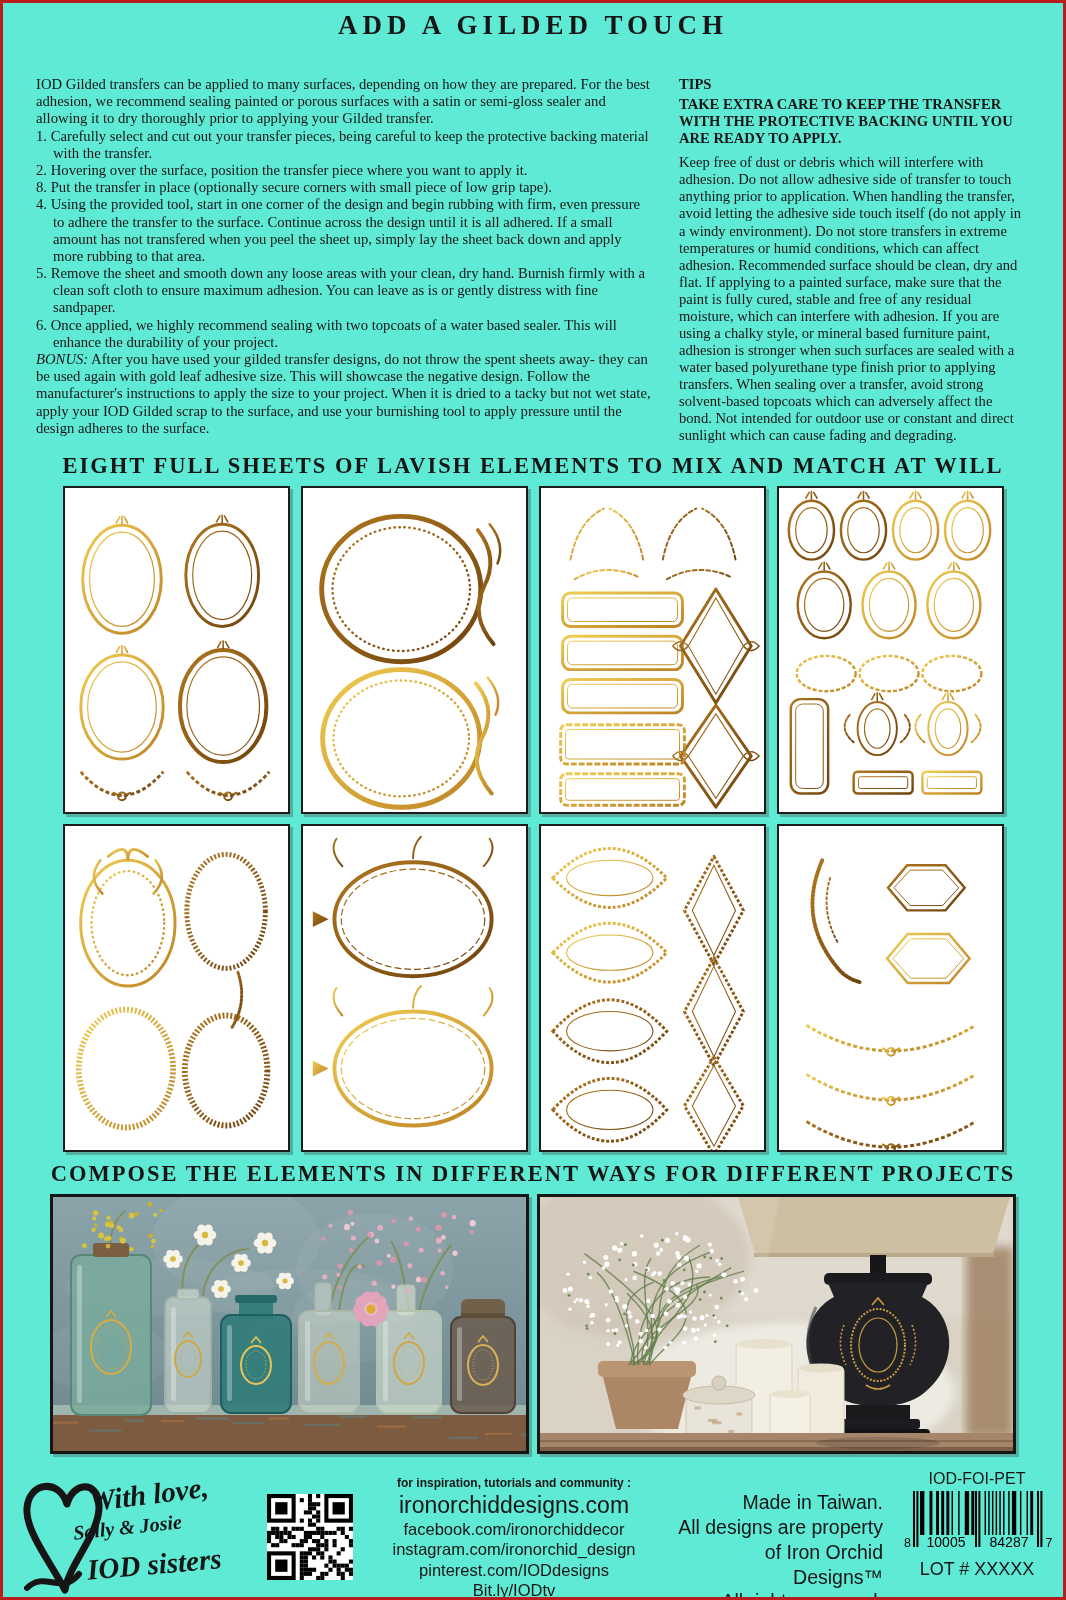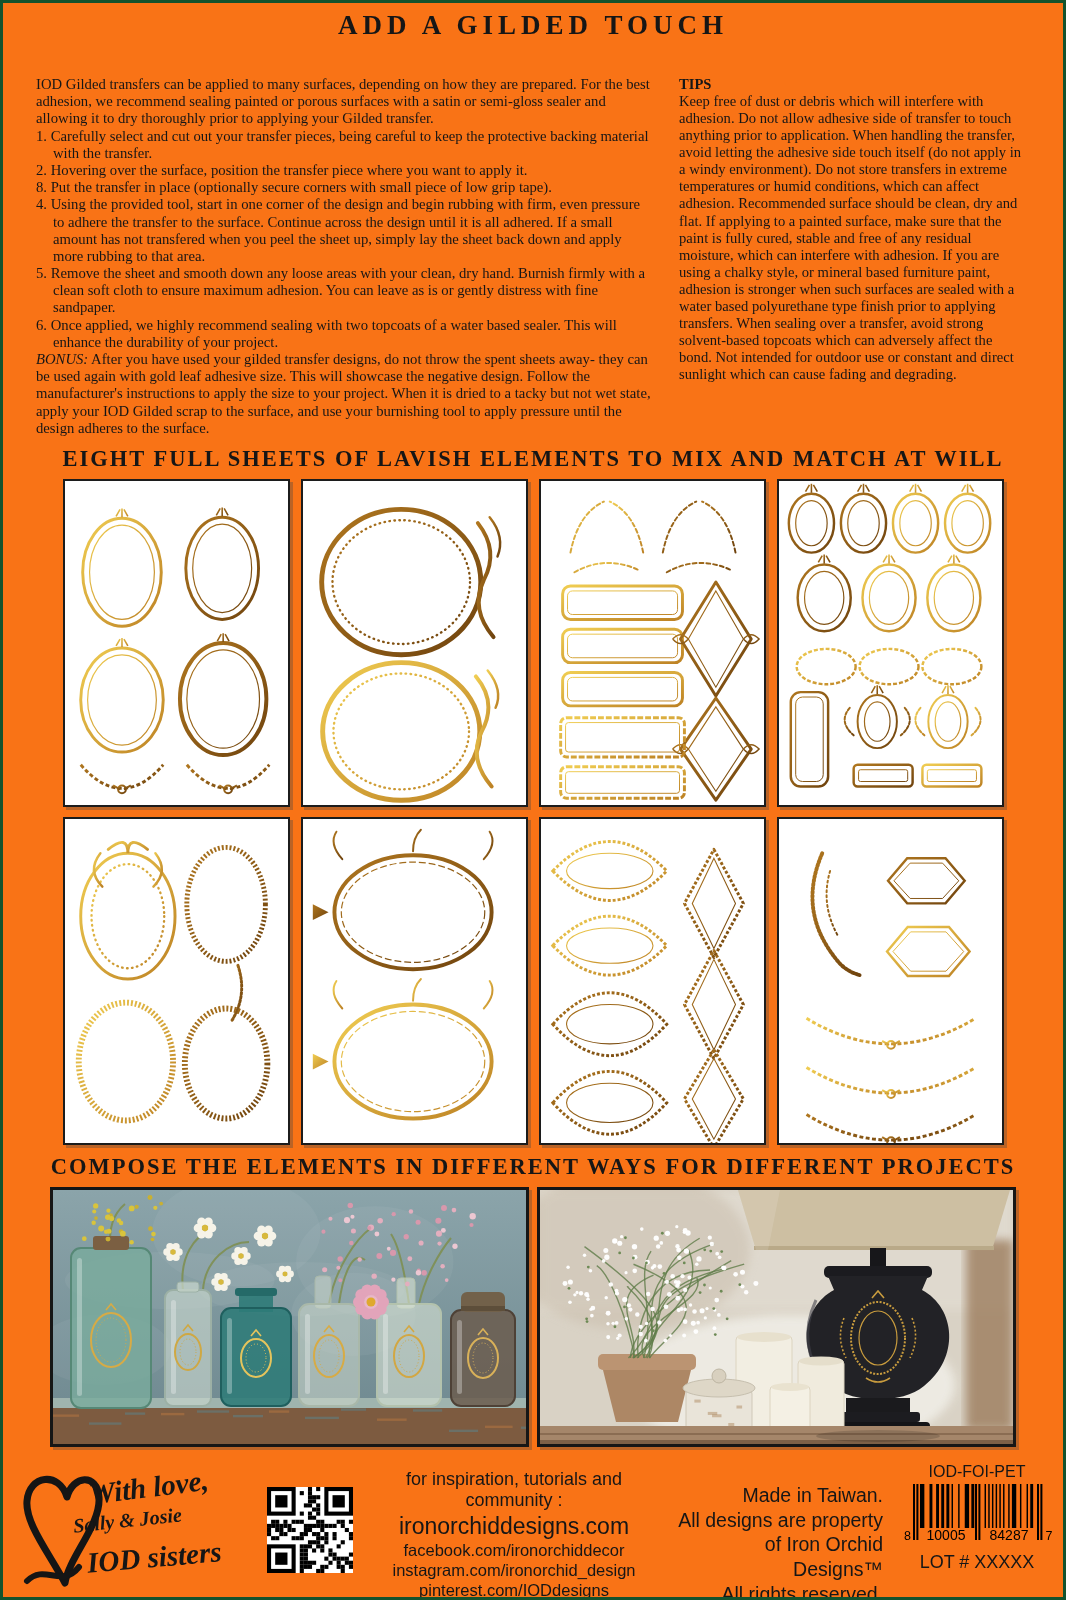--- a/index.html
+++ b/index.html
@@ -1,18 +1,18 @@
 <!DOCTYPE html>
 <html><head>
 <meta charset="utf-8">
 <style>
   html,body{margin:0;padding:0;background:#9a9a9a;}
   .page{
-    position:relative;width:1066px;height:1600px;margin:0 auto;background:#f97316;
-    border:3px solid #14532d;box-sizing:border-box;overflow:hidden;
+    position:relative;width:1066px;height:1600px;margin:0 auto;background:#5eead4;
+    border:3px solid #b91c1c;box-sizing:border-box;overflow:hidden;
     font-family:"Liberation Serif",serif;color:#161616;
   }
   h1{ text-align:center;font-size:27px;letter-spacing:5px;font-weight:700;margin:7px 0 6px 0;}
   .cols{display:flex;padding:0 36px 0 33px;gap:26px;margin-top:35px;}
   .col-left{width:617px;font-size:14.7px;line-height:1.17;}
   .col-right{flex:1;font-size:14.6px;line-height:1.17;}
   p{margin:0;}
   .subhead{font-weight:700;}
   .inst{padding-left:17px;text-indent:-17px;}
   .bonus i{font-style:italic;}
@@ -25,21 +25,21 @@
   .photo{width:473px;height:254px;border:3px solid #161616;box-sizing:content-box;box-shadow:3px 3px 0 rgba(70,70,70,.35);}
   .photo svg{display:block;}
   .footer{display:flex;align-items:flex-start;padding:10px 8px 0 6px;}
   .sig{position:relative;width:258px;height:140px;flex:none;}
   .sig svg{position:absolute;left:6px;top:4px;}
   .sig .l1{position:absolute;left:80px;top:14px;font-size:29px;font-style:italic;font-weight:700;transform:rotate(-7deg);white-space:nowrap;}
   .sig .l2{position:absolute;left:64px;top:52px;font-size:20px;font-style:italic;font-weight:700;transform:rotate(-6deg);white-space:nowrap;}
   .sig .l3{position:absolute;left:78px;top:84px;font-size:29px;font-style:italic;font-weight:700;transform:rotate(-5deg);white-space:nowrap;}
   .qrbox{flex:none;margin:30px 4px 0 0;}
   .community{width:302px;text-align:center;font-family:"Liberation Sans",sans-serif;margin:12px 0 0 6px;flex:none;}
-  .comm-intro{font-size:18px;}
+  .comm-intro{font-size:12px;font-weight:bold;}
   .site{font-size:23px;margin-top:2px;}
   .link{font-size:16.5px;line-height:1.22;}
   .legal{width:212px;text-align:right;font-family:"Liberation Sans",sans-serif;font-size:19.5px;line-height:1.27;margin:26px 0 0 6px;flex:none;}
   .upc{width:168px;text-align:center;font-family:"Liberation Sans",sans-serif;margin:6px 0 0 10px;flex:none;}
   .sku{font-size:16px;margin-bottom:1px;}
   .lot{font-size:18px;margin-top:0px;}
 </style>
 </head>
 <body>
 
@@ -53,20 +53,21 @@
       <div class="inst">1. Carefully select and cut out your transfer pieces, being careful to keep the protective backing material with the transfer.</div>
       <div class="inst">2. Hovering over the surface, position the transfer piece where you want to apply it.</div>
       <div class="inst">8. Put the transfer in place (optionally secure corners with small piece of low grip tape).</div>
       <div class="inst">4. Using the provided tool, start in one corner of the design and begin rubbing with firm, even pressure to adhere the transfer to the surface. Continue across the design until it is all adhered. If a small amount has not transfered when you peel the sheet up, simply lay the sheet back down and apply more rubbing to that area.</div>
       <div class="inst">5. Remove the sheet and smooth down any loose areas with your clean, dry hand.  Burnish firmly with a clean soft cloth to ensure maximum adhesion. You can leave as is or gently distress with fine sandpaper.</div>
       <div class="inst">6. Once applied, we highly recommend sealing with two topcoats of a water based sealer. This will enhance the durability of your project.</div>
       <p class="bonus"><i>BONUS:</i> <span>After you have used your gilded transfer designs, do not throw the spent sheets away- they can be used again with gold leaf adhesive size. This will showcase the negative design. Follow the manufacturer's instructions to apply the size to your project. When it is dried to a tacky but not wet state, apply your IOD Gilded scrap to the surface, and use your burnishing tool to apply pressure until the design adheres to the surface.</span></p>
     </div>
     <div class="col-right">
       <div class="subhead">TIPS</div>
+      <p class="warn">TAKE EXTRA CARE TO KEEP THE TRANSFER WITH THE PROTECTIVE BACKING UNTIL YOU ARE READY TO APPLY.</p>
       <p class="tipsbody">Keep free of dust or debris which will interfere with adhesion. Do not allow adhesive side of transfer to touch anything prior to application. When handling the transfer, avoid letting the adhesive side touch itself (do not apply in a windy environment). Do not store transfers in extreme temperatures or humid conditions, which can affect adhesion. Recommended surface should be clean, dry and flat. If applying to a painted surface, make sure that the paint is fully cured, stable and free of any residual moisture, which can interfere with adhesion. If you are using a chalky style, or mineral based furniture paint, adhesion is stronger when such surfaces are sealed with a water based polyurethane type finish prior to applying transfers. When sealing over a transfer, avoid strong solvent-based topcoats which can adversely affect the bond. Not intended for outdoor use or constant and direct sunlight which can cause fading and degrading.</p>
     </div>
   </div>
 
   <h2>EIGHT FULL SHEETS OF LAVISH ELEMENTS TO MIX AND MATCH AT WILL</h2>
 
   <div class="sheets">
     <div class="sheet">
         <svg id="sheet-svg-1" width="223" height="324" viewBox="0 0 227 328">
           <defs>

